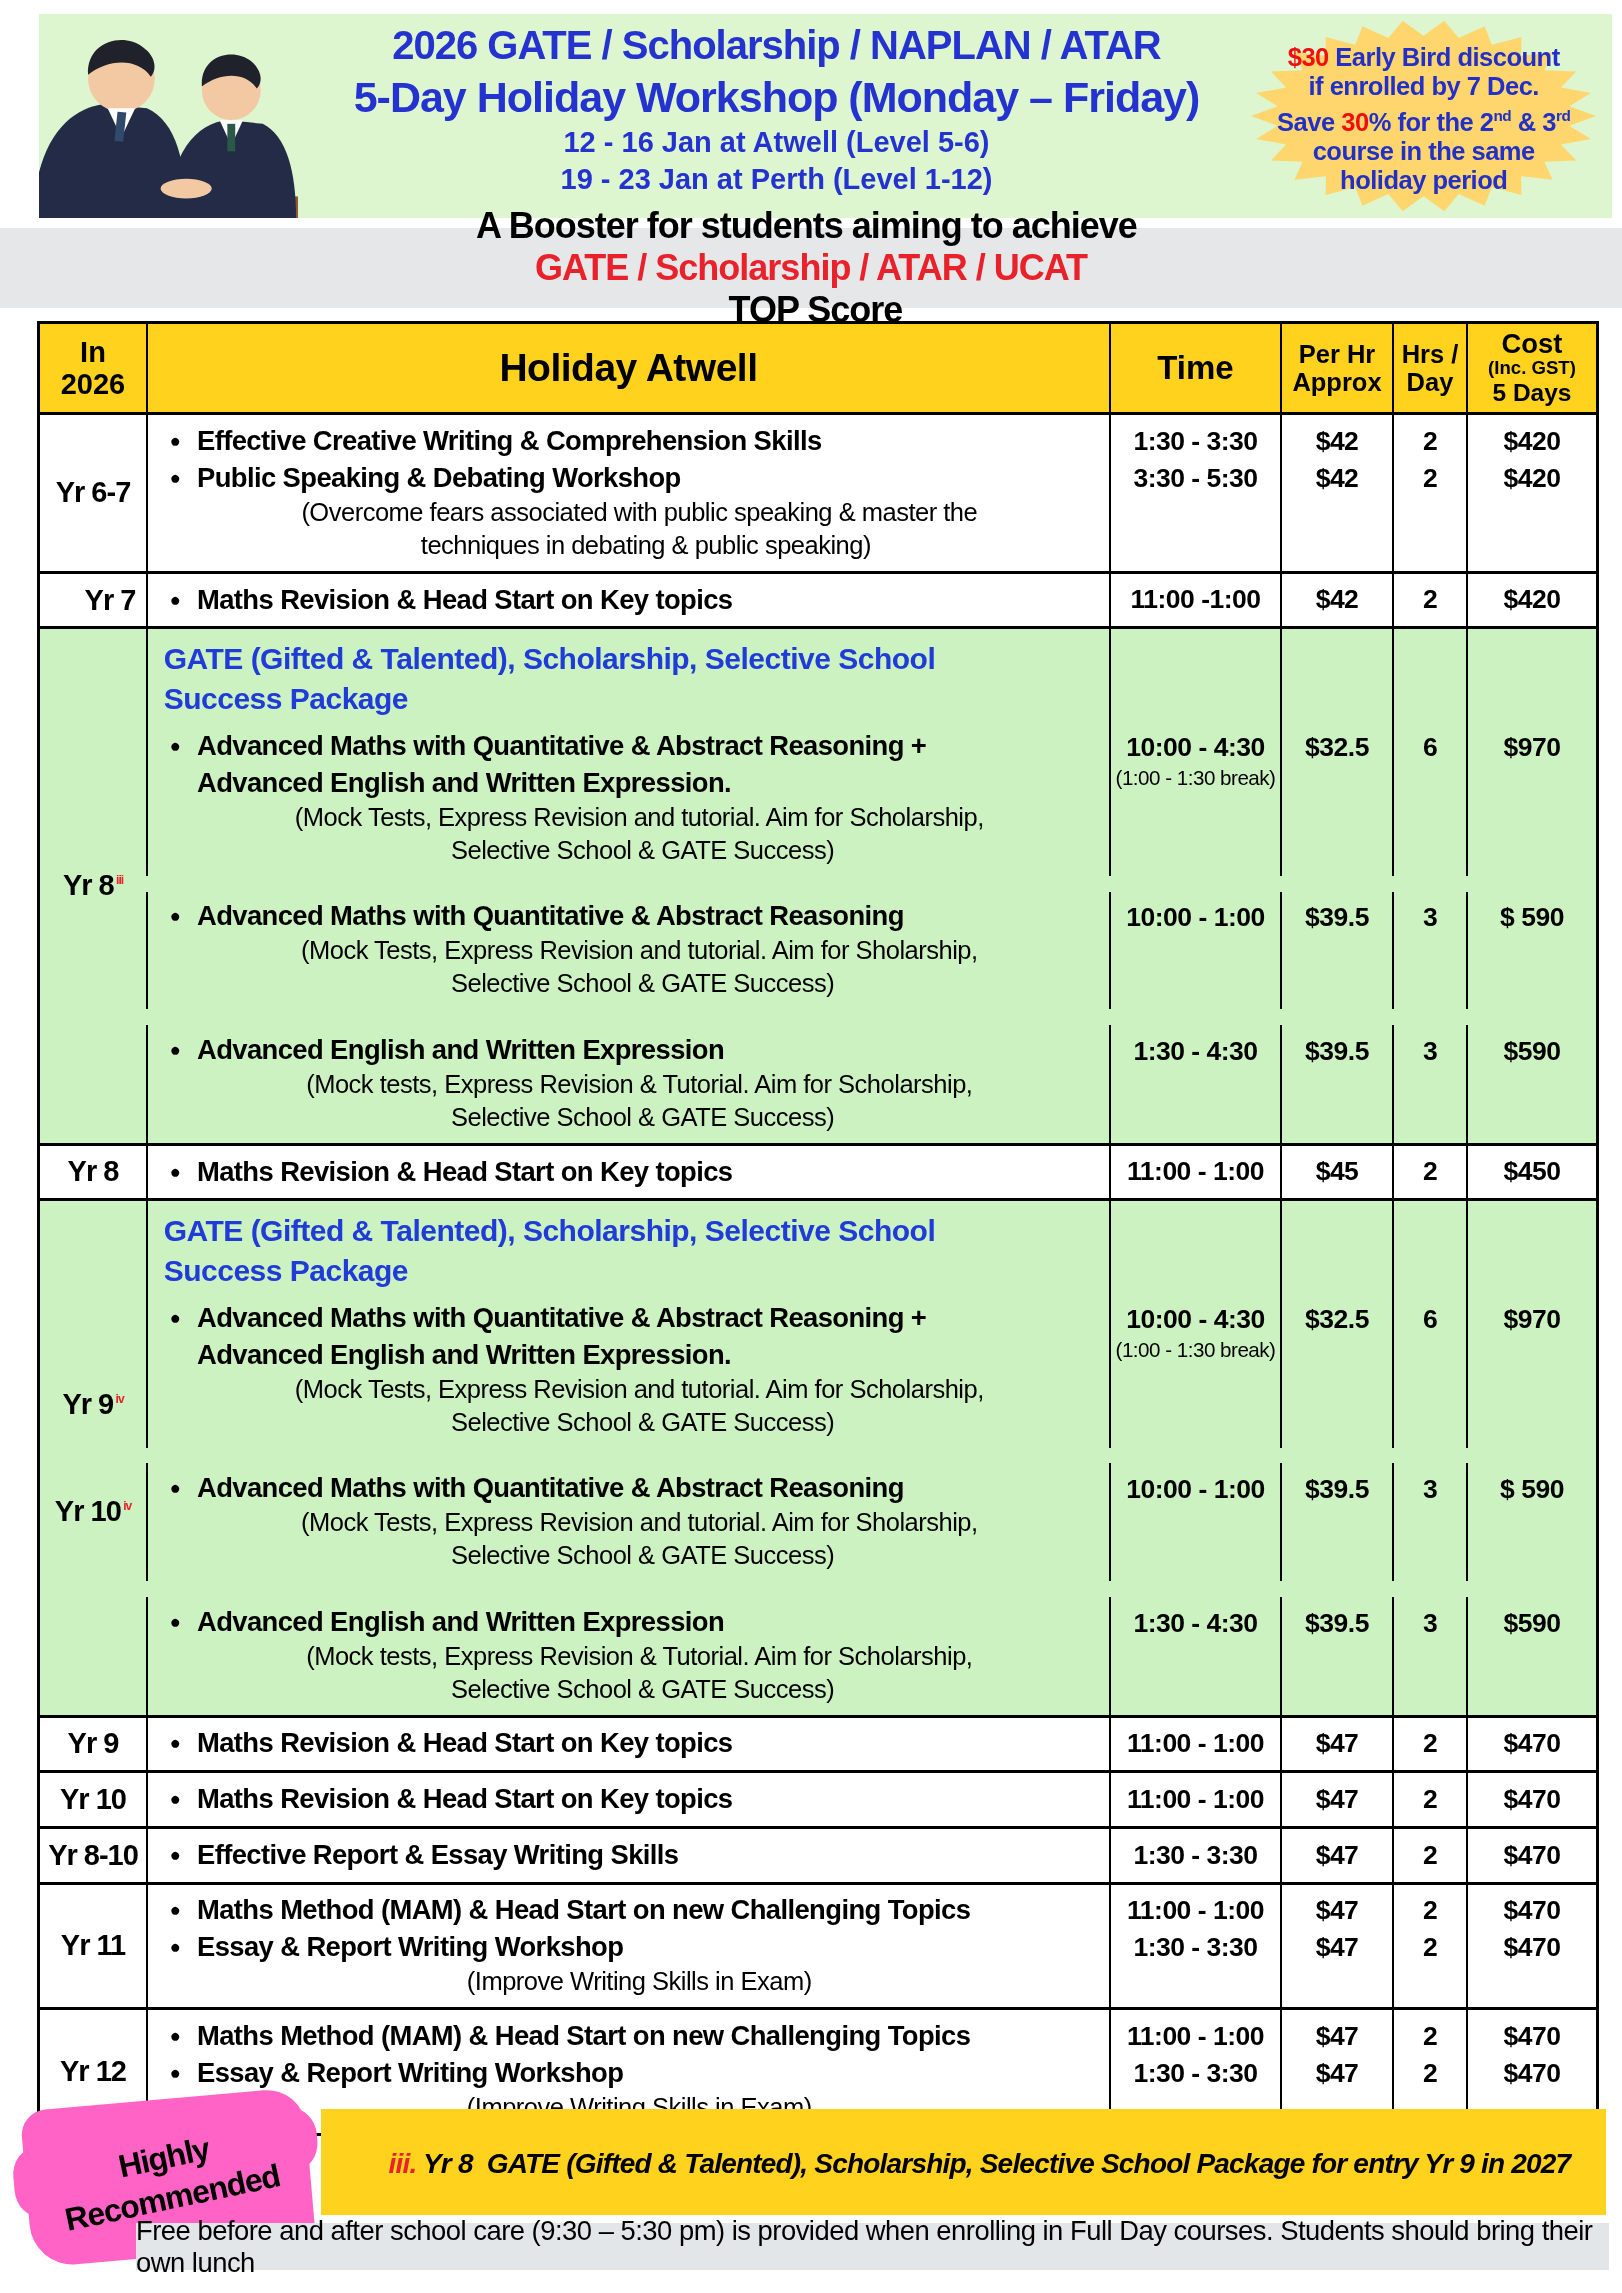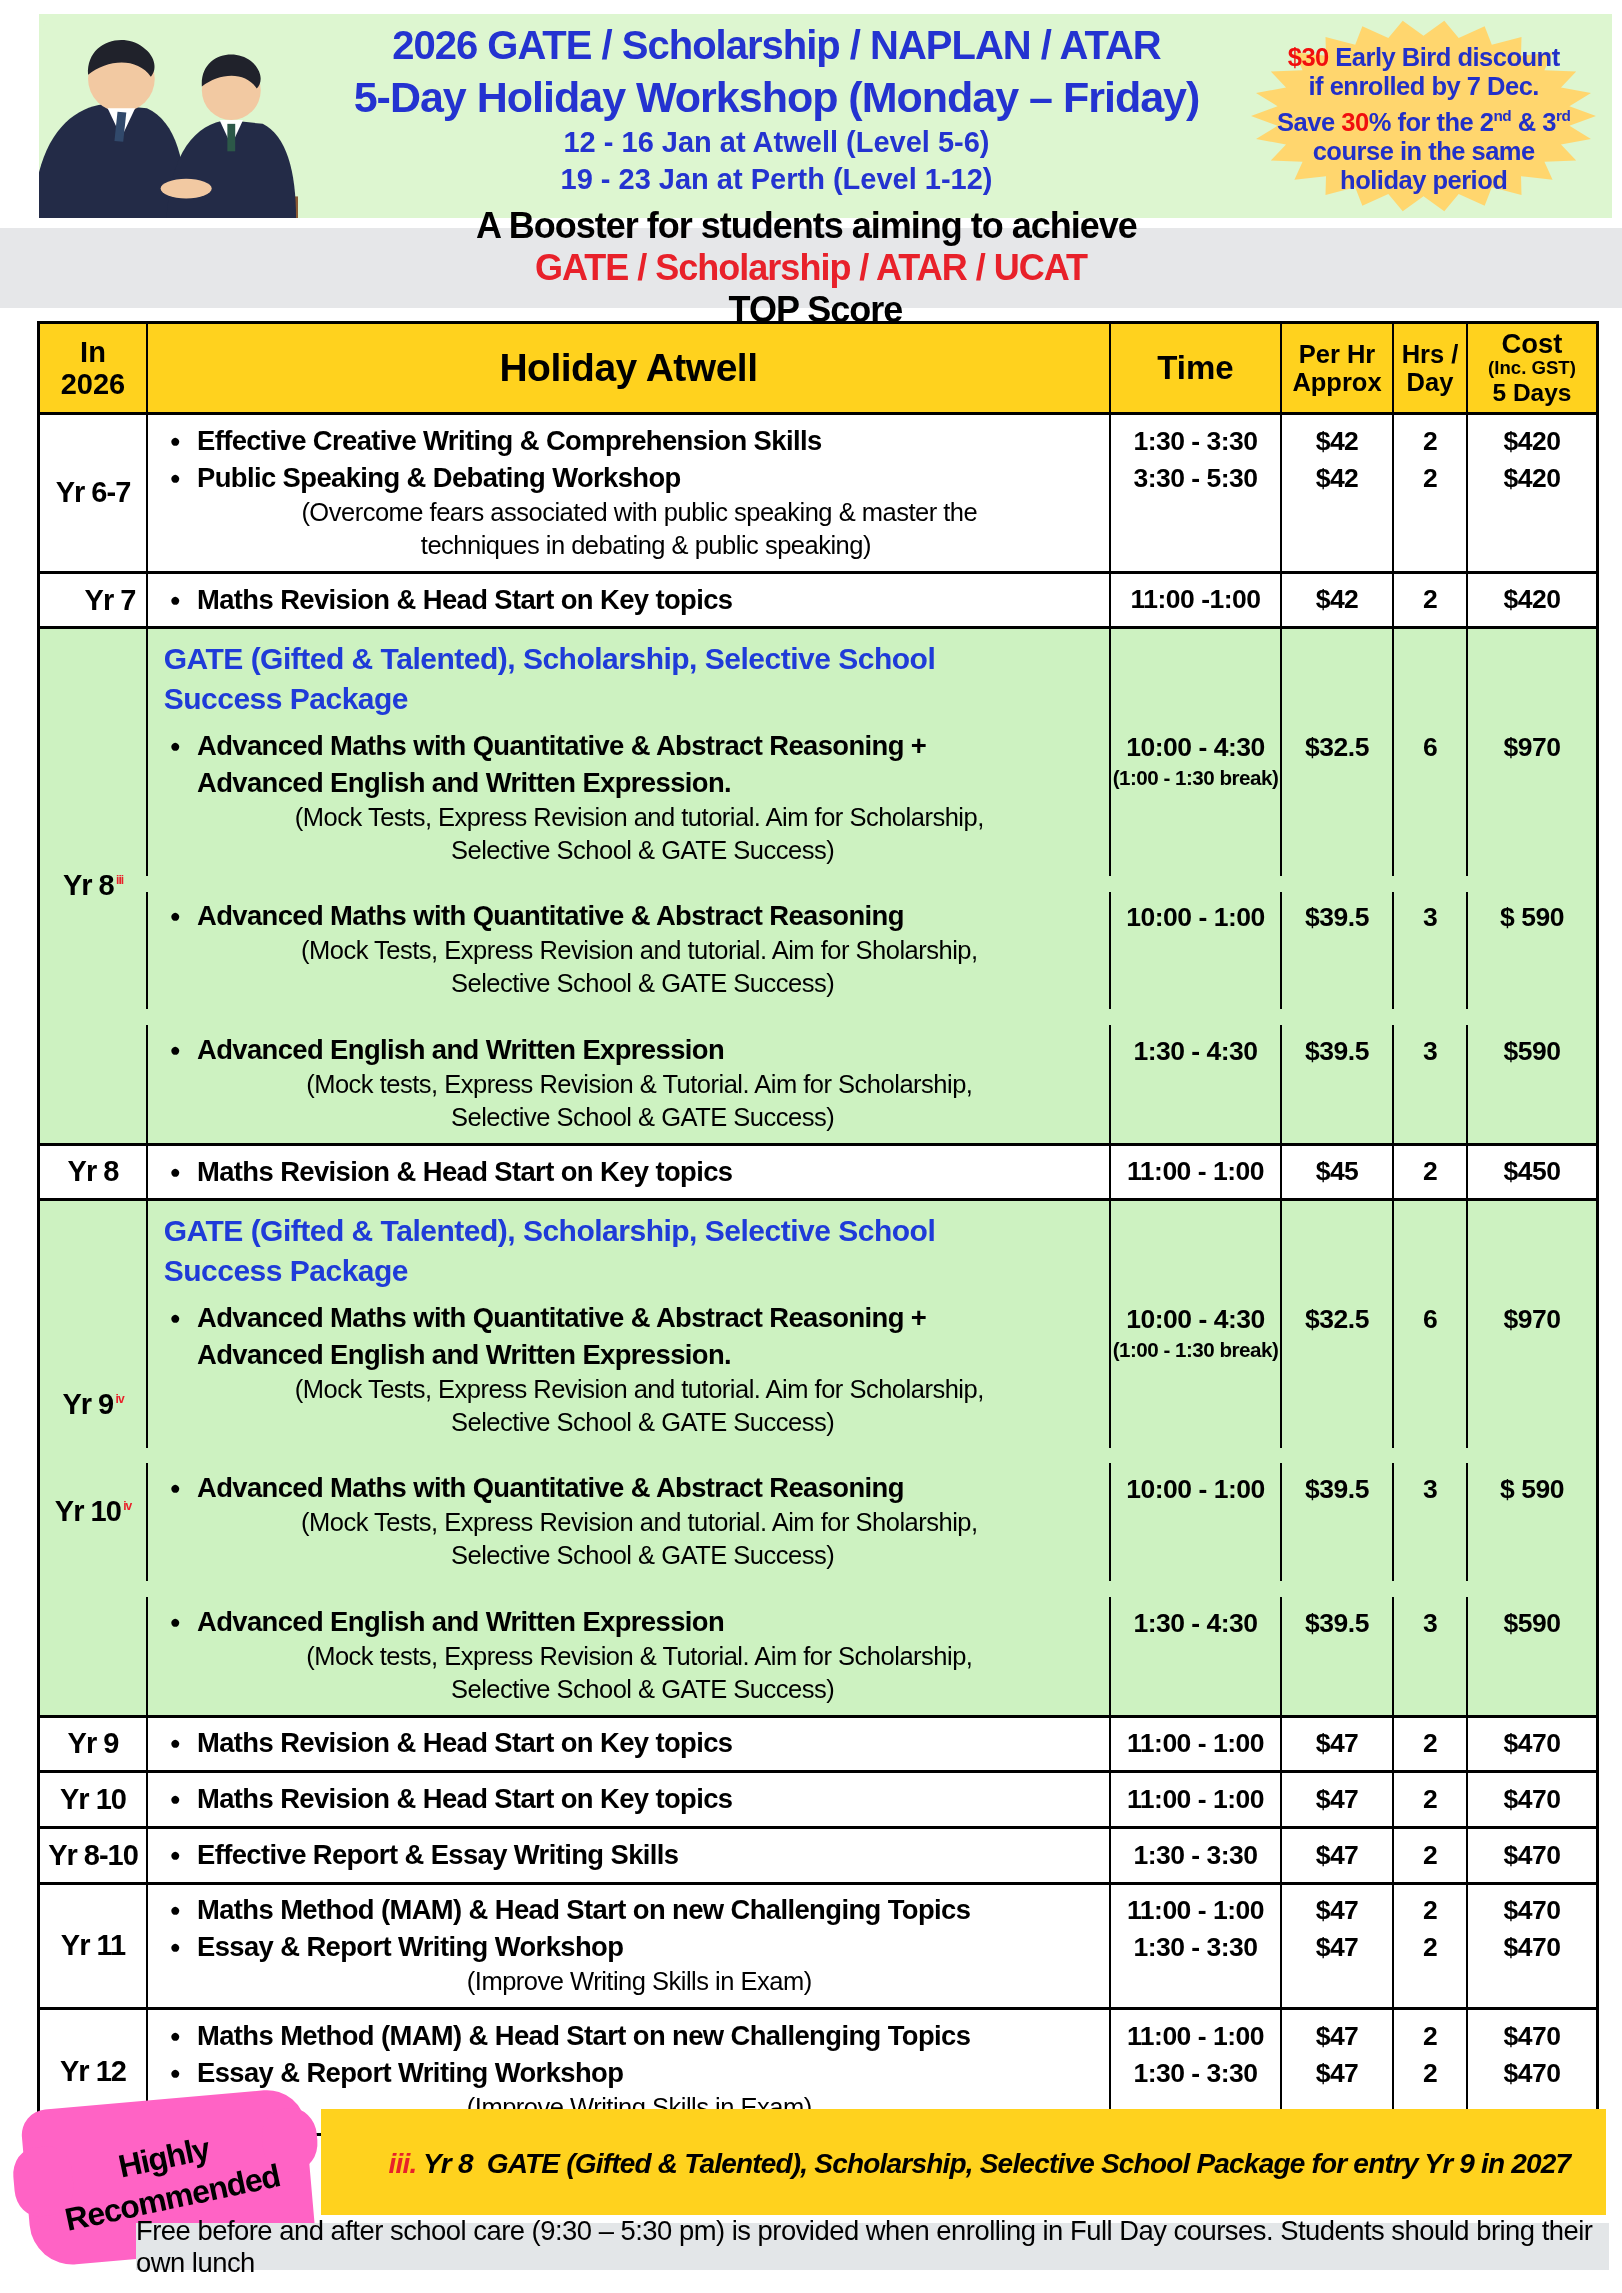--- a/index.html
+++ b/index.html
@@ -46,21 +46,21 @@
   .year-cell{display:flex;flex-direction:column;justify-content:center;align-items:center;
              font-weight:800;font-size:29px;letter-spacing:-1px;gap:74px;padding:3.9px 2px;}
   .year-cell .supnote{color:#E8212A;font-size:12px;vertical-align:super;font-weight:800;}
   .prog-cell{padding:6.9px 7.8px 8.8px 21.6px;}
   .prog-head{color:#1F3BD8;font-weight:800;font-size:30px;line-height:40px;letter-spacing:-0.5px;padding:9.8px 7.8px 2px 15.7px;}
   .bullet-line{display:flex;font-weight:800;font-size:27.4px;line-height:37px;letter-spacing:-0.6px;}
   .bullet-dot{flex:0 0 27.4px;width:27.4px;font-size:23.5px;}
   .bullet-cont{margin-left:27.4px;font-weight:800;font-size:27.4px;line-height:37px;letter-spacing:-0.6px;}
   .note-line{font-size:25.5px;line-height:33px;white-space:pre-wrap;padding-left:7.8px;letter-spacing:-0.5px;text-align:center;}
   .side-cell{text-align:center;font-weight:800;font-size:26.5px;line-height:37px;padding-top:7.8px;letter-spacing:-0.5px;}
-  .time-note{font-size:20.6px;line-height:24.5px;font-weight:700;}
+  .time-note{font-size:20.6px;line-height:24.5px;font-weight:400;}
   .blk{padding-top:5.9px;}
   .blk-gap{margin-top:15.7px;}
 
   
   .stamp{position:absolute;left:25.5px;top:2099px;width:284px;height:157px;background:#FF63C5;
          transform:rotate(-5deg);border-radius:25.5px 39px 19.6px 43px;
          display:flex;align-items:center;justify-content:center;}
   .stamp:before{content:"";position:absolute;left:-11.8px;top:37px;width:59px;height:69px;background:#FF63C5;border-radius:40%;}
   .stamp:after{content:"";position:absolute;right:-9.8px;top:19.6px;width:55px;height:63px;background:#FF63C5;border-radius:45%;}
   .stamp-inner{transform:rotate(-7deg);text-align:center;font-weight:800;font-size:32px;line-height:41px;letter-spacing:-1px;position:relative;z-index:2;}

